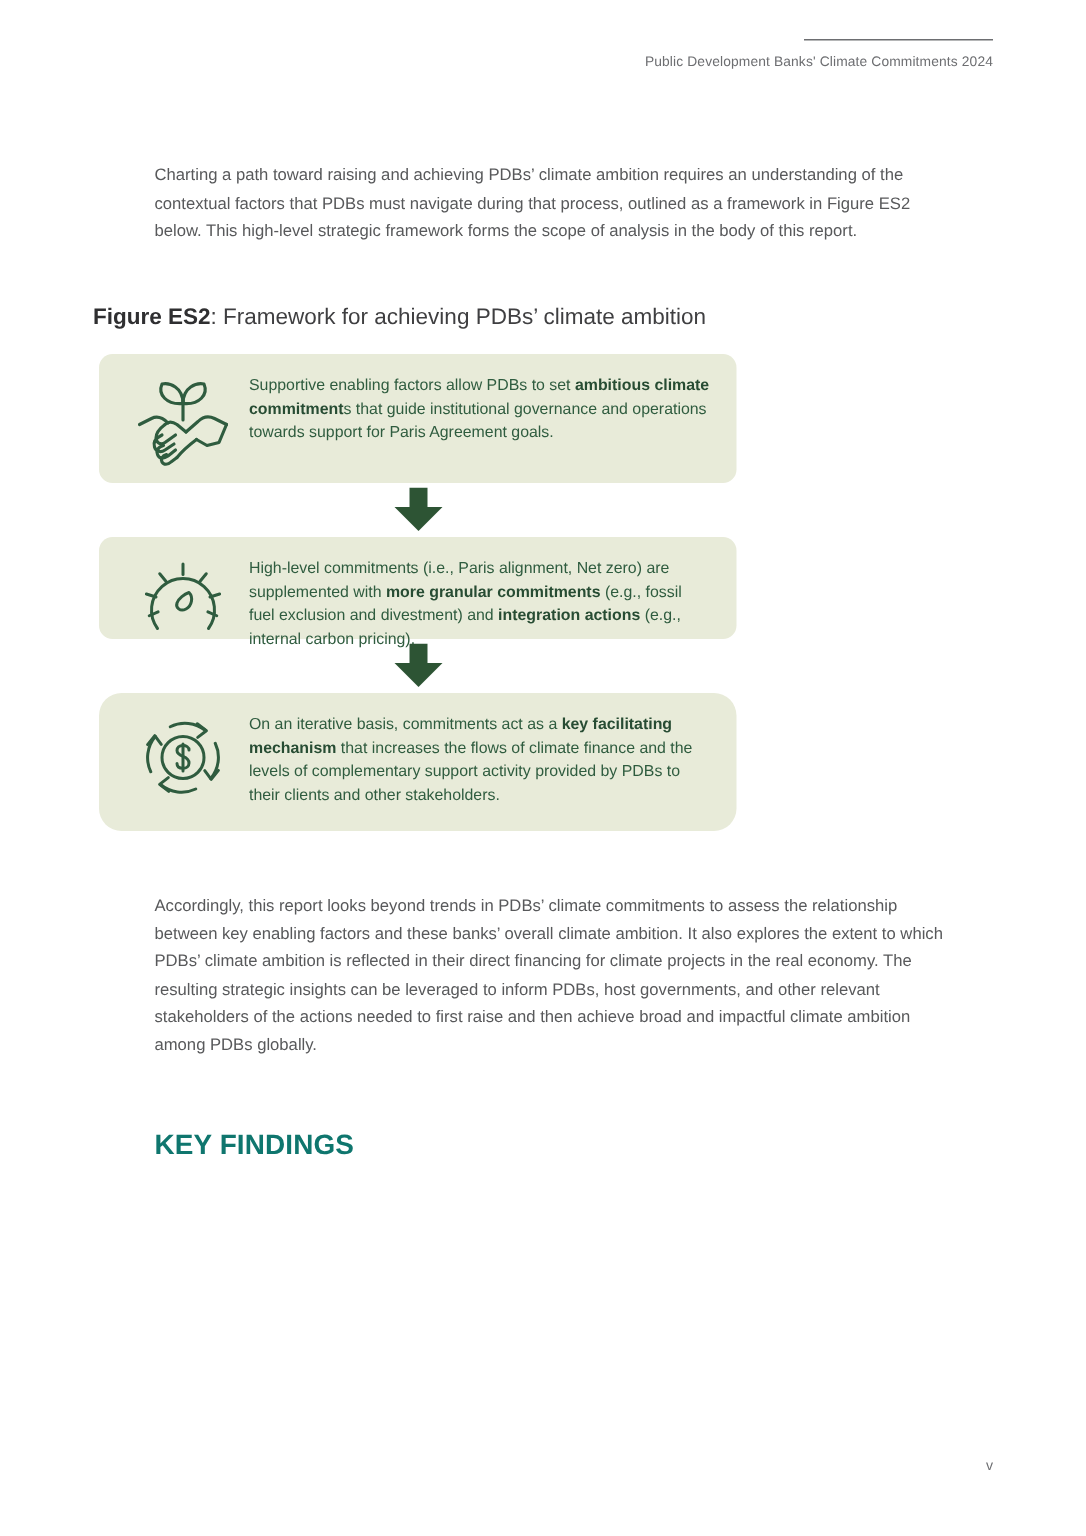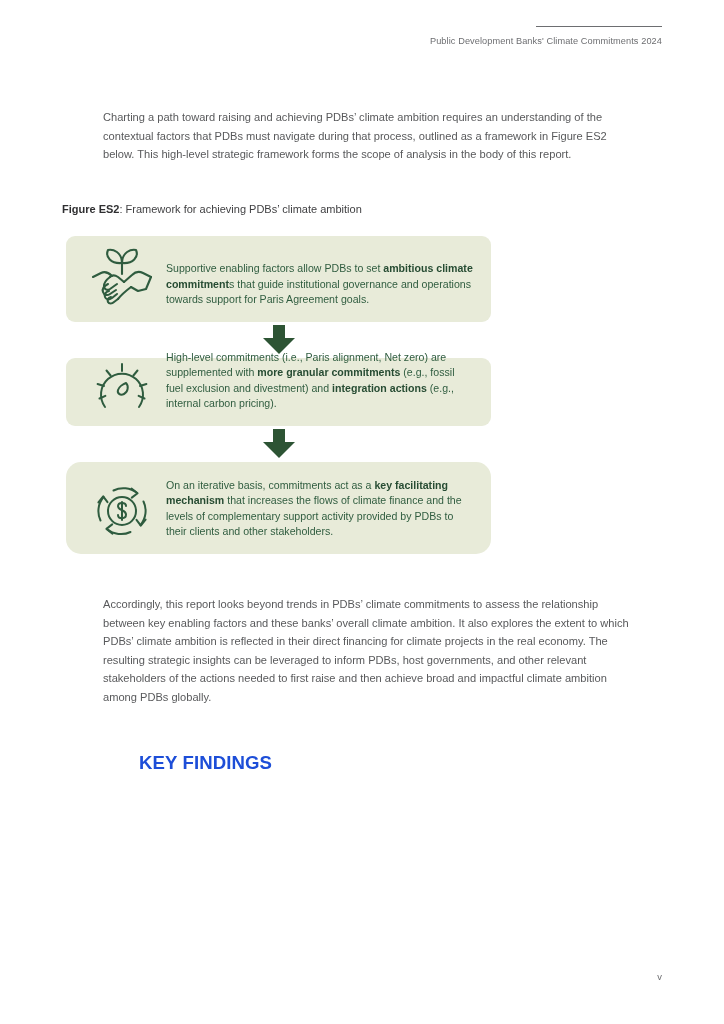--- a/index.html
+++ b/index.html
@@ -62,38 +62,38 @@
   }
 
   #intro-para { top: 108px; }
   #accordingly-para { top: 595px; }
 
   
   .figure-caption {
     position: absolute;
     left: 62px;
     top: 203px;
-    font-size: 11px;
+    font-size: 15px;
     color: #3f3f41;
   }
   .figure-caption b { font-weight: bold; color: #2f2f31; }
 
   
   .framework {
     position: absolute;
     left: 66px;
     top: 236px;
     width: 425px;
   }
 
   .fw-box {
     background: #e8ebd9;
     border-radius: 9px;
     display: flex;
-    align-items: flex-end;
+    align-items: flex-start;
     padding: 14px 18px 14px 16px;
     box-sizing: border-box;
   }
   .fw-box .icon-wrap {
     flex: 0 0 80px;
     display: flex;
     align-items: center;
     justify-content: center;
   }
   .fw-box .icon-wrap svg { display: block; }
@@ -121,23 +121,22 @@
   }
   .arrow-row svg { display: block; }
 
   
   .key-findings-head {
     position: absolute;
     left: 103px;
     top: 752px;
     font-size: 18.6px;
     font-weight: bold;
-    color: #1d4ed8;
+    color: #0f766e;
     letter-spacing: 0.005em;
-    margin-left: 36px;
   }
 
   .key-findings-lead {
     position: absolute;
     left: 103px;
     top: 787px;
     width: 534px;
     font-size: 11.1px;
     line-height: 18.4px;
     font-weight: bold;

